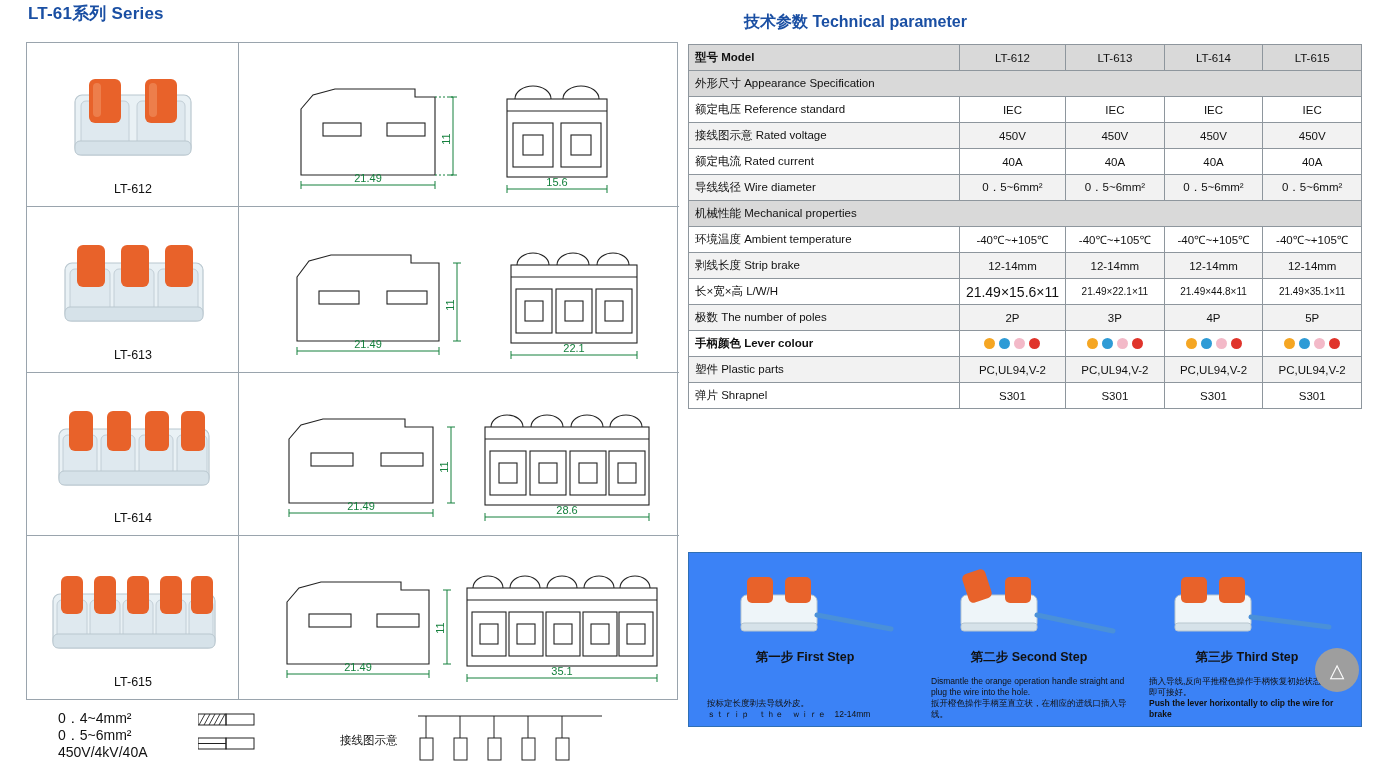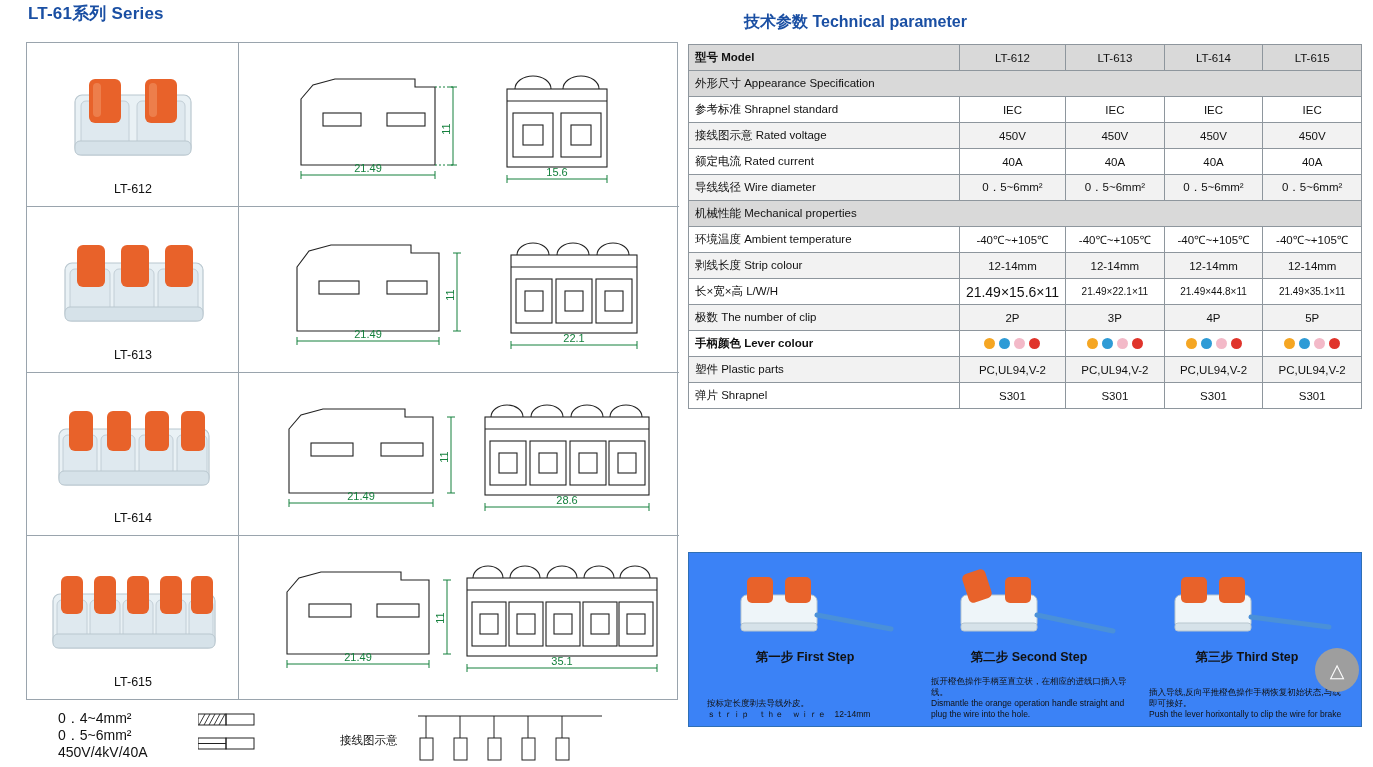--- a/index.html
+++ b/index.html
@@ -31,21 +31,21 @@
   }
   .prod-row.last { border-bottom:none; }
   .prod-cell-img {
     position:absolute; left:0; top:0; width:212px; height:100%;
     border-right:1px solid #9aa4ad;
   }
   .prod-label {
     position:absolute; bottom:10px; left:0; width:212px; text-align:center;
     font-size:12.5px; color:#111;
   }
-  .draw-cell { position:absolute; left:212px; top:0; right:0; height:100%;text-align:center; }
+  .draw-cell { position:absolute; left:212px; top:10px; right:0; height:100%;text-align:center; }
 
   .dim-text { fill:#15803d; font-size:11px; font-family:"Liberation Sans", sans-serif; }
 
   
   .legend { position:absolute; left:58px; top:710px; font-size:14px; line-height:17px; color:#111; }
   .legend-sw { position:absolute; }
   .wire-note { position:absolute; left:340px; top:733px; font-size:11.5px; color:#111; }
 
   
   .right-title {
@@ -376,21 +376,21 @@
         <td class="val model-hdr">LT-613</td>
         <td class="val model-hdr">LT-614</td>
         <td class="val model-hdr">LT-615</td>
       </tr>
 
       <tr class="section">
         <td class="lbl" colspan="5">外形尺寸 Appearance Specification</td>
       </tr>
 
       <tr>
-        <td class="lbl">参考标准 Shrapnel standard</td>
+        <td class="lbl">额定电压 Reference standard</td>
         <td class="val">IEC</td>
         <td class="val">IEC</td>
         <td class="val">IEC</td>
         <td class="val">IEC</td>
       </tr>
       <tr class="alt">
         <td class="lbl">接线图示意 Rated voltage</td>
         <td class="val">450V</td>
         <td class="val">450V</td>
         <td class="val">450V</td>
@@ -416,35 +416,35 @@
       </tr>
 
       <tr>
         <td class="lbl">环境温度 Ambient temperature</td>
         <td class="val">-40℃~+105℃</td>
         <td class="val">-40℃~+105℃</td>
         <td class="val">-40℃~+105℃</td>
         <td class="val">-40℃~+105℃</td>
       </tr>
       <tr class="alt">
-        <td class="lbl">剥线长度 Strip colour</td>
+        <td class="lbl">剥线长度 Strip brake</td>
         <td class="val">12-14mm</td>
         <td class="val">12-14mm</td>
         <td class="val">12-14mm</td>
         <td class="val">12-14mm</td>
       </tr>
       <tr>
         <td class="lbl">长×宽×高   L/W/H</td>
         <td class="val" style="font-size:14px">21.49×15.6×11</td>
         <td class="val" style="font-size:10px">21.49×22.1×11</td>
         <td class="val" style="font-size:10px">21.49×44.8×11</td>
         <td class="val" style="font-size:10px">21.49×35.1×11</td>
       </tr>
       <tr class="alt">
-        <td class="lbl">极数 The number of clip</td>
+        <td class="lbl">极数 The number of poles</td>
         <td class="val">2P</td>
         <td class="val">3P</td>
         <td class="val">4P</td>
         <td class="val">5P</td>
       </tr>
       <tr>
         <td class="lbl" style="font-weight:bold">手柄颜色 Lever colour</td>
         <td class="val">
             <span class="dots">
               <span class="dot" style="background: rgb(245, 166, 35);"></span>
@@ -519,39 +519,39 @@
         <g transform="translate(44,18)">
           <rect x="0" y="12" width="76" height="34" rx="6" fill="#eef5f9" stroke="#b9c7cf"></rect>
           <rect x="4" y="-12" width="24" height="30" rx="5" fill="#e8622a" transform="rotate(-18 16 3)"></rect>
           <rect x="44" y="-6" width="26" height="26" rx="5" fill="#e8622a"></rect>
           <rect x="0" y="40" width="76" height="8" rx="3" fill="#d6e2e9" stroke="#b9c7cf"></rect>
           <line x1="76" y1="32" x2="152" y2="48" stroke="#4a90d9" stroke-width="5" stroke-linecap="round"></line>
         </g>
       </svg>
       <div class="step-title">第二步 Second Step</div>
       <div class="step-desc">
+        <div>Dismantle the orange operation handle straight and plug the wire into the hole.</div>
         <div>扳开橙色操作手柄至直立状，在相应的进线口插入导线。</div>
-        <div>Dismantle the orange operation handle straight and plug the wire into the hole.</div>
       </div>
     </div>
 
     <div class="step" style="left:446px;">
       <svg class="step-img" viewBox="0 0 224 90">
         <g transform="translate(40,18)">
           <rect x="0" y="12" width="76" height="34" rx="6" fill="#eef5f9" stroke="#b9c7cf"></rect>
           <rect x="6" y="-6" width="26" height="26" rx="5" fill="#e8622a"></rect>
           <rect x="44" y="-6" width="26" height="26" rx="5" fill="#e8622a"></rect>
           <rect x="0" y="40" width="76" height="8" rx="3" fill="#d6e2e9" stroke="#b9c7cf"></rect>
           <line x1="76" y1="34" x2="154" y2="44" stroke="#4a90d9" stroke-width="5" stroke-linecap="round"></line>
         </g>
       </svg>
       <div class="step-title">第三步 Third Step</div>
       <div class="step-desc">
         <div>插入导线,反向平推橙色操作手柄恢复初始状态,与线即可接好。</div>
-        <div style="font-weight:normal">Push the lever horixontally to clip the wire for brake</div>
+        <div style="font-weight:bold">Push the lever horixontally to clip the wire for brake</div>
       </div>
     </div>
   </div>
 
   <div class="fab">
     <span>△</span>
   </div>
 
 </div>
 

